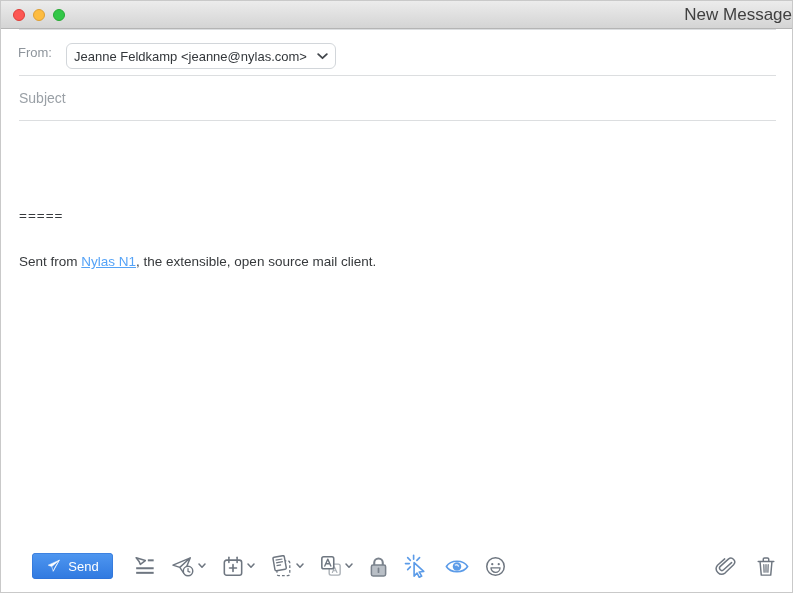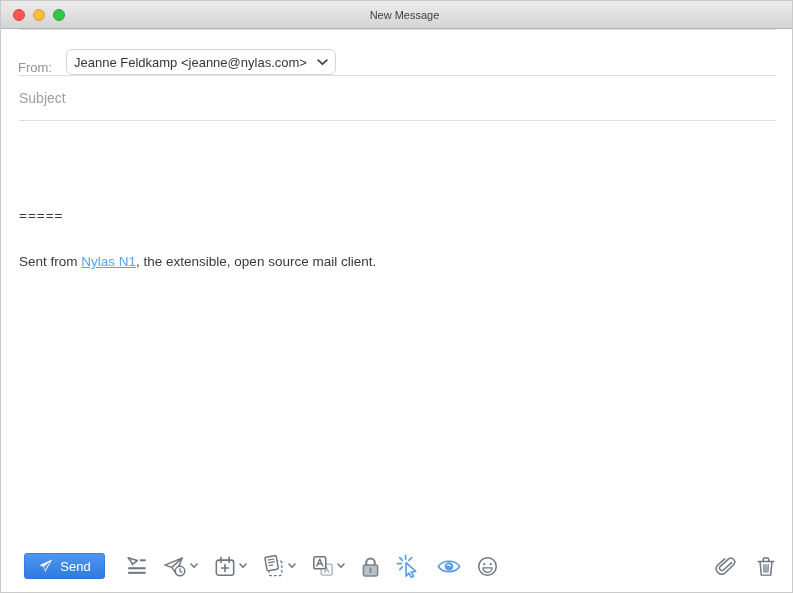--- a/index.html
+++ b/index.html
@@ -14,36 +14,36 @@
     height:28px; background:linear-gradient(#ececec,#d4d4d4);
     border-bottom:1px solid #b4b4b4;
     display:flex; align-items:center; position:relative;
   }
   .traffic { display:flex; gap:8px; margin-left:12px; }
   .light { width:12px; height:12px; border-radius:50%; }
   .light.red   { background:#fc5753; border:0.5px solid #df3e38; }
   .light.yellow{ background:#fdbc40; border:0.5px solid #de9f34; }
   .light.green { background:#33c748; border:0.5px solid #27aa35; }
   .title {
-    position:absolute; left:0; right:0; text-align:center;
-    font-size:11px; color:#404040; pointer-events:none;padding-left:16px;
+    position:absolute; left:0; right:0; text-align:right;
+    font-size:17px; color:#404040; pointer-events:none;padding-left:16px;
   }
   
   .to-row {
     height:57px; display:flex; align-items:center;
     padding:0 16px 0 22px; font-size:13px;
   }
   .field-label { color:#8e959c; }
   .caret { display:inline-block; width:1.5px; height:21px; background:#3a3f44; margin-left:19px; }
   .to-spacer { flex:1; }
   .ccbcc { color:#8e959c; display:flex; gap:12px; }
   .ccbcc span { cursor:pointer; }
   .divider { height:1px; background:#dcdee0; margin:0 16px 0 18px; }
   .from-row {
-    height:45px; display:flex; align-items:flex-end;
+    height:45px; display:flex; align-items:center;
     padding:0 16px 0 17px; font-size:13px;
   }
   .from-dropdown {
     margin-left:14px; height:26px; width:270px;
     border:1px solid #d2d6da; border-radius:6px; background:#fff;
     display:flex; align-items:center; justify-content:center; gap:10px;
     font-size:13px; color:#33373b; cursor:pointer;margin-top:7px;
   }
   .subject-row { height:44px; display:flex; align-items:center; padding:0 16px 0 18px; }
   .subject-input {
@@ -51,21 +51,21 @@
     font-family:"Liberation Sans","DejaVu Sans",sans-serif; color:#33373b;
   }
   .subject-input::placeholder { color:#9aa0a6; opacity:1; }
   
   .body-area { padding:87px 18px 0 18px; font-size:13.5px; color:#36393c; }
   .sep-line { letter-spacing:1px; }
   .sig-line { margin-top:31px; }
   .sig-link { color:#55a3f7; text-decoration:underline; cursor:pointer; }
   
   .toolbar {
-    position:absolute; left:4px; right:0; bottom:0; height:48px;
+    position:absolute; left:12px; right:0; bottom:0; height:48px;
     display:flex; align-items:center; padding:0 16px 4px 19px; background:#fff;
   }
   .send-btn {
     width:81px; height:26px; border:none; border-radius:4px;
     background:linear-gradient(#4f97f0,#3079e0);
     box-shadow:inset 0 0 0 0.5px #2d6fd2;
     color:#fff; font-size:13px; font-family:inherit;
     display:flex; align-items:center; justify-content:center; gap:7px;
     cursor:pointer;
   }

